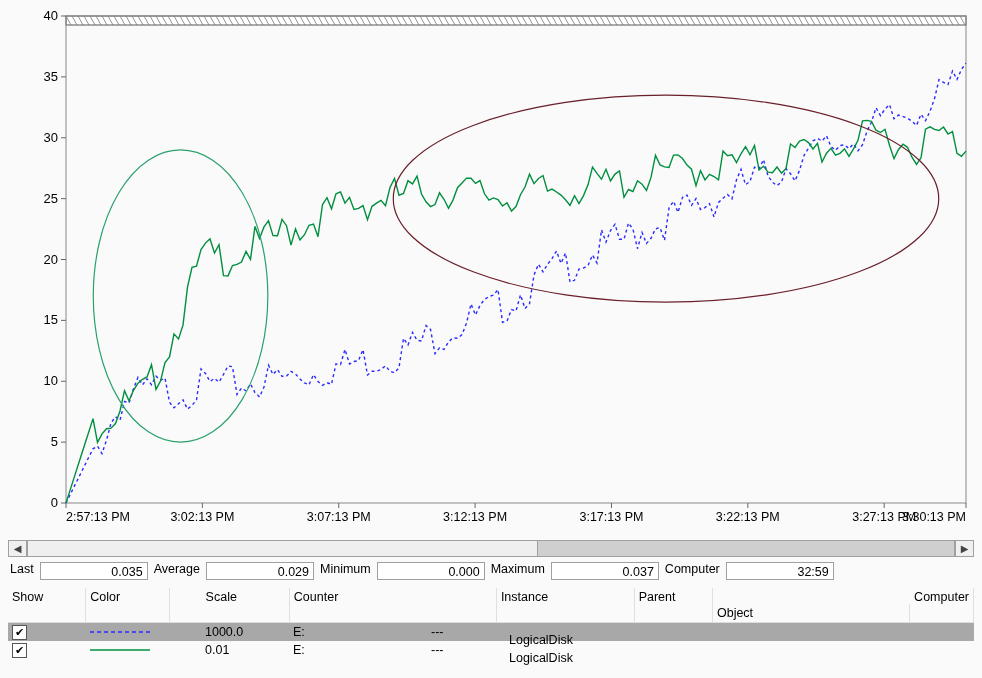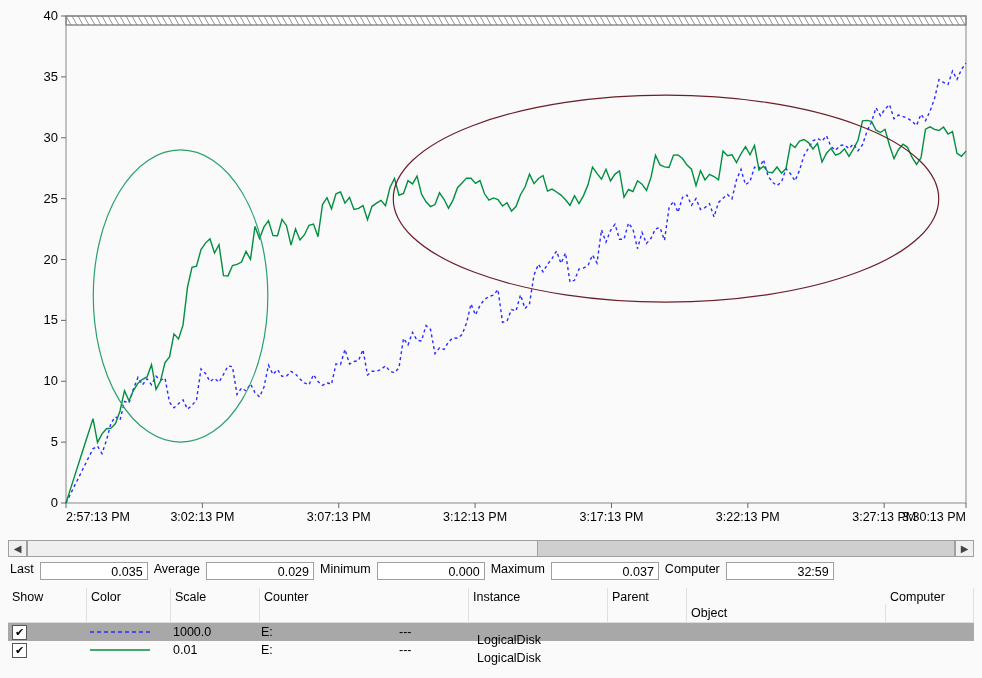--- a/index.html
+++ b/index.html
@@ -16,21 +16,21 @@
   .stat-val{border:1px solid #a0a0a0;background:#fff;width:108px;height:18px;line-height:18px;text-align:right;padding-right:4px;box-sizing:border-box;color:#000;}
   .table{position:absolute;left:8px;right:8px;top:588px;font-size:12.5px;}
   .thead{display:flex;background:#fafafa;border-bottom:1px solid #ddd;}
   .thead .th{padding:2px 4px;border-right:1px solid #e0e0e0;}
   .trow{display:flex;height:18px;align-items:center;}
   .trow.sel{background:#a8a8a8;}
   .trow .td{padding:0 4px;display:flex;align-items:center;height:100%;}
   .chk{width:13px;height:13px;border:1px solid #555;background:#fff;display:inline-flex;align-items:center;justify-content:center;font-size:11px;line-height:11px;}
   .th.c-show,.td.c-show{width:70px;}
   .th.c-color,.td.c-color{width:75px;}
-  .th.c-scale,.td.c-scale{width:80px;}
+  .th.c-scale,.td.c-scale{width:80px;margin-left:32px;}
   .th.c-counter,.td.c-counter{width:200px;}
   .th.c-instance,.td.c-instance{width:130px;}
   .th.c-parent,.td.c-parent{width:70px;}
   .th.c-object,.td.c-object{width:190px;margin-top:16px;}
   .th.c-computer,.td.c-computer{flex:1;}
 </style>
 </head>
 <body>
 <div class="wrap">
 

